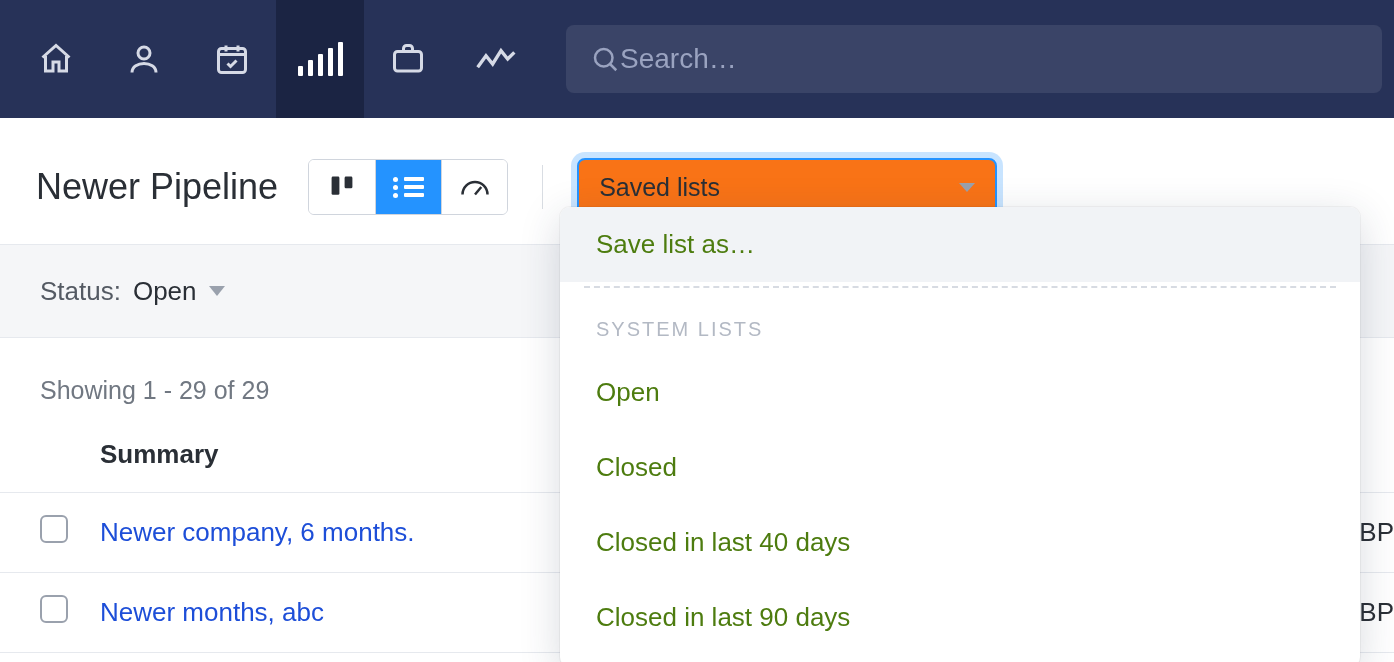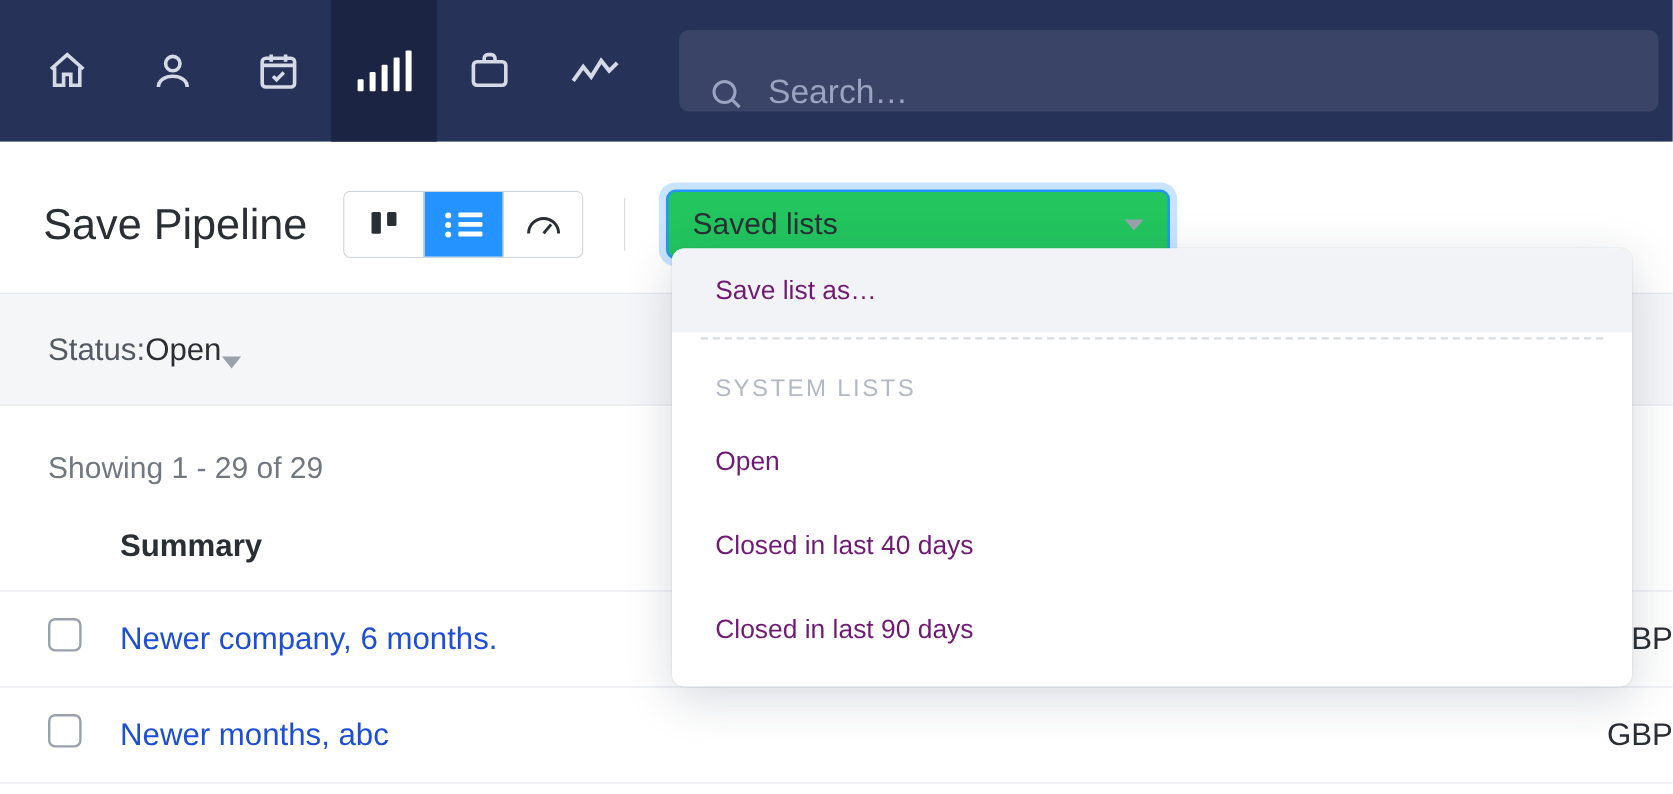--- a/index.html
+++ b/index.html
@@ -31,23 +31,22 @@
     background: #1b2443;
     color: #ffffff;
   }
   .search-wrap {
     flex: 1;
     height: 68px;
     margin-left: 26px;
     background: rgba(255,255,255,0.09);
     border-radius: 8px;
     display: flex;
-    align-items: flex-end;
+    align-items: center;
     padding: 0 24px;
-    gap: 20px;
   }
   .search-wrap input {
     flex: 1;
     background: transparent;
     border: none;
     outline: none;
     font-size: 28px;
     color: #cfd5e6;
   }
   .search-wrap input::placeholder { color: #9aa3c0; }
@@ -86,21 +85,21 @@
     background: #d9dde3;
     margin: 0 4px;
   }
   .saved-select {
     position: relative;
     width: 420px;
     height: 58px;
     border: 2px solid #2493ff;
     border-radius: 8px;
     box-shadow: 0 0 0 6px rgba(36,147,255,0.25);
-    background: #22c55e;
+    background: #f97316;
     display: flex;
     align-items: center;
     padding: 0 20px;
     cursor: pointer;
   }
   .saved-select .label {
     font-size: 25px;
     color: #2a2f36;
     flex: 1;
   }
@@ -117,22 +116,22 @@
     top: 207px;
     width: 800px;
     background: #fff;
     border-radius: 10px;
     box-shadow: 0 10px 40px rgba(40,50,80,0.18), 0 0 0 1px rgba(0,0,0,0.04);
     z-index: 20;
     padding-bottom: 12px;
   }
   .dd-item {
     padding: 22px 36px;
-    font-size: 22px;
-    color: #701a75;
+    font-size: 26px;
+    color: #4d7c0f;
     cursor: pointer;
   }
   .dd-item.hover { background: #f1f3f6; border-radius: 10px 10px 0 0; }
   .dd-divider {
     border: none;
     border-top: 2px dashed #d7dbe2;
     margin: 4px 24px 8px 24px;
   }
   .dd-heading {
     font-size: 20px;
@@ -147,21 +146,21 @@
     border-top: 1px solid #e6e9ee;
     border-bottom: 1px solid #e6e9ee;
     display: flex;
     align-items: center;
     gap: 50px;
     padding: 0 40px;
     height: 94px;
     font-size: 26px;
     color: #545a63;
   }
-  .filter-item { display: flex; align-items: flex-end; cursor: pointer; }
+  .filter-item { display: flex; align-items: center; gap: 12px; cursor: pointer; }
   .filter-item .bold { color: #2a2f36; font-weight: 500; }
   .chev {
     width: 0; height: 0;
     border-left: 8px solid transparent;
     border-right: 8px solid transparent;
     border-top: 10px solid #9aa1ad;
   }
 
   .showing {
     padding: 38px 40px 12px 40px;
@@ -255,21 +254,21 @@
   <div class="search-wrap">
     <svg width="30" height="30" viewBox="0 0 24 24" fill="none" stroke="#9aa3c0" stroke-width="2">
         <circle cx="11" cy="11" r="7"></circle>
         <path d="M21 21l-5-5"></path>
       </svg>
     <input placeholder="Search…" style="">
   </div>
 </div>
 
 <div class="page-head">
-  <div class="page-title">Save Pipeline</div>
+  <div class="page-title">Newer Pipeline</div>
   <div class="view-switch">
     <div class="view-btn">
       <svg width="26" height="26" viewBox="0 0 20 20" fill="#2a2f36">
           <rect x="2" y="2" width="6" height="14" rx="1"></rect>
           <rect x="12" y="2" width="6" height="9" rx="1"></rect>
         </svg>
     </div>
     <div class="view-btn active">
       <span class="list-lines">
         <div>
@@ -331,16 +330,17 @@
       </tr>
     </tbody>
 </table>
 
 <div class="dropdown">
   <div class="dd-item hover">Save list as…</div>
   <hr class="dd-divider">
   <div class="dd-heading">SYSTEM LISTS</div>
   <div id="dd-items">
       <div class="dd-item">Open</div>
+      <div class="dd-item">Closed</div>
       <div class="dd-item">Closed in last 40 days</div>
       <div class="dd-item">Closed in last 90 days</div>
     </div>
 </div>
 
 </body></html>

